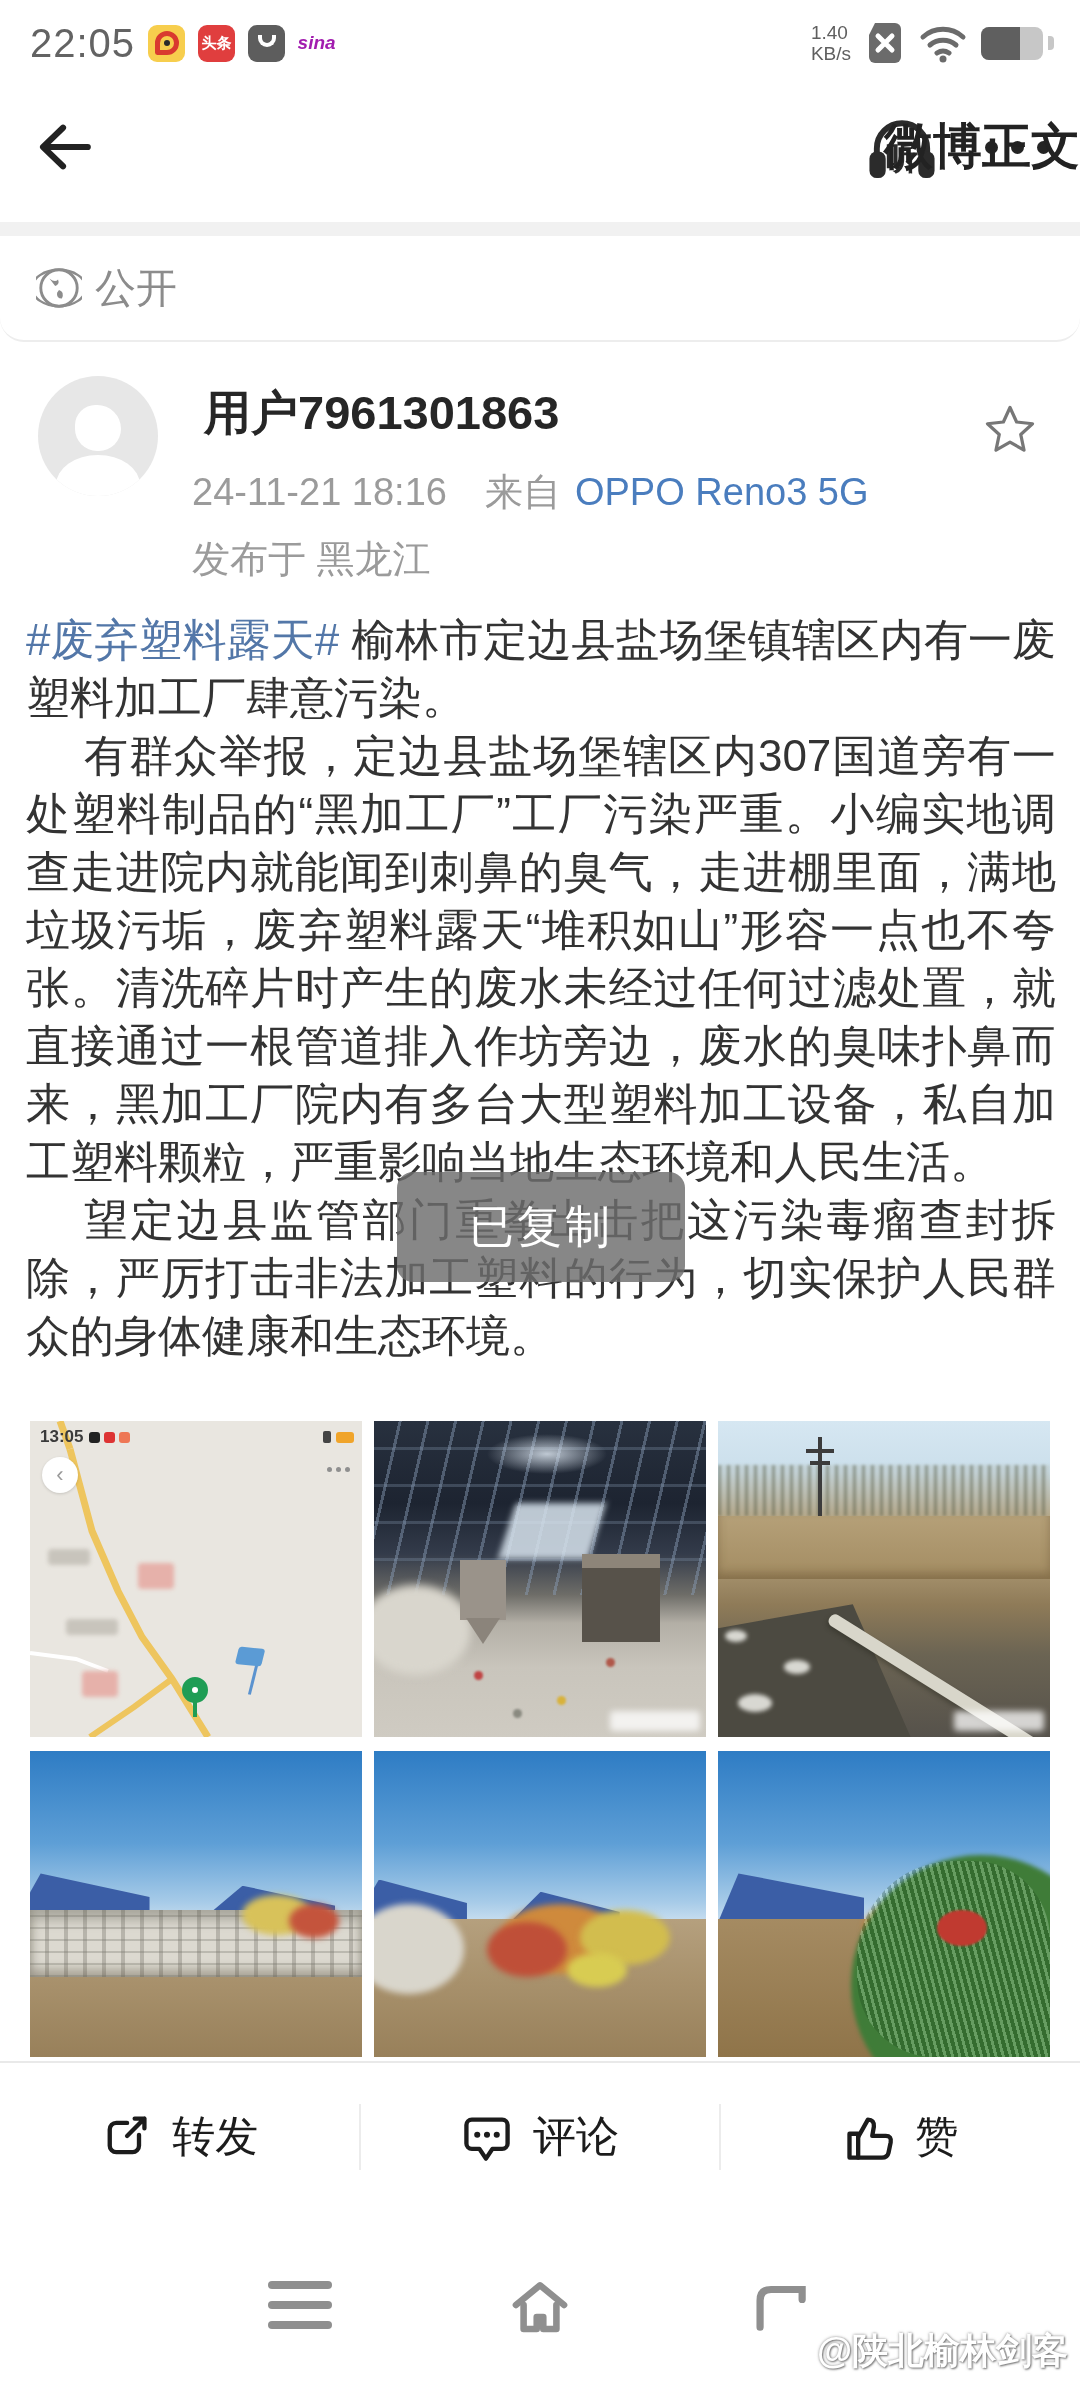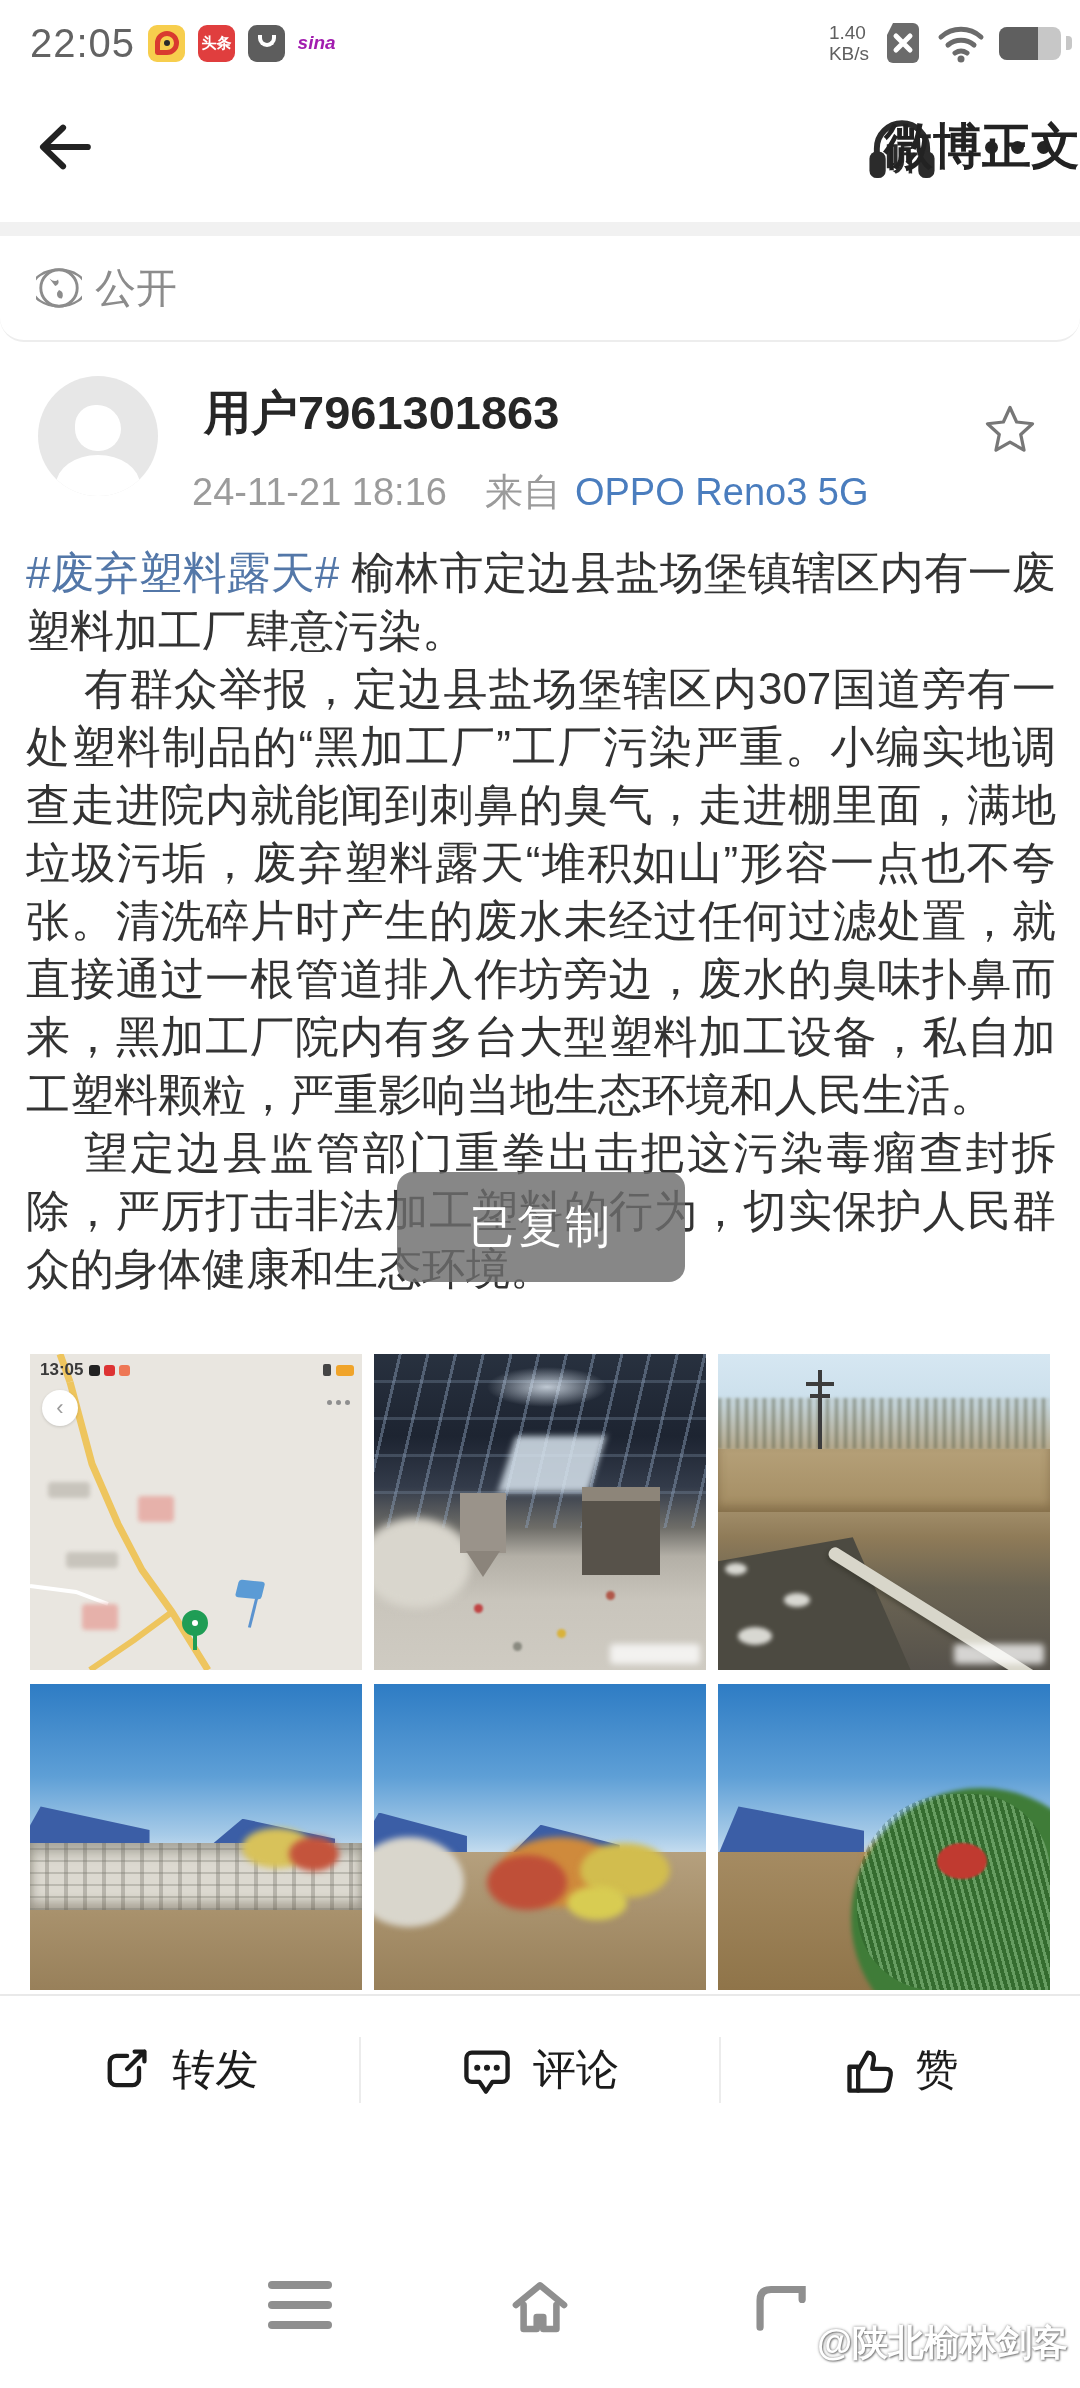--- a/index.html
+++ b/index.html
@@ -5,21 +5,21 @@
   * { margin:0; padding:0; box-sizing:border-box; }
   html,body { width:1080px; }
   body {
     height:2388px; background:#ffffff; position:relative; overflow:hidden;
     display:flex; flex-direction:column;
     font-family:"Liberation Sans", sans-serif; color:#333;
   }
   svg { display:block; }
 
   
-  .status-bar { height:72px; padding:14px 8px 0 30px; display:flex; align-items:center; justify-content:space-between; }
+  .status-bar { height:72px; padding:14px 26px 0 30px; display:flex; align-items:center; justify-content:space-between; }
   .sb-left { display:flex; align-items:center; gap:13px; }
   .sb-time { font-size:40px; color:#636363; letter-spacing:1px; }
   .appicon { width:37px; height:37px; border-radius:9px; display:flex; align-items:center; justify-content:center; overflow:hidden; }
   .ai-weibo { background:#f7ce4d; }
   .ai-weibo .eye { width:24px; height:24px; border:5px solid #d93a2f; border-radius:50% 50% 50% 10%; position:relative; }
   .ai-weibo .eye::after { content:""; position:absolute; left:4px; top:4px; width:6px; height:6px; background:#2b2b2b; border-radius:50%; }
   .ai-toutiao { background:#e03e3e; color:#fff; font-size:15px; font-weight:bold; letter-spacing:0; }
   .ai-dark { background:#5d5d5d; }
   .ai-dark .u { width:18px; height:12px; border:4px solid #fff; border-top:none; border-radius:0 0 12px 12px; margin-top:-4px; }
   .ai-sina { background:transparent; color:#a21caf; font-size:19px; font-style:italic; font-weight:bold; }
@@ -136,21 +136,21 @@
   .action-cell { flex:1; display:flex; align-items:center; justify-content:center; gap:20px; font-size:43px; color:#1c1c1c; }
   .action-sep { width:2px; height:66px; background:#ececec; }
 
   
   .nav-bar { margin-top:auto; height:150px; display:flex; align-items:center; justify-content:center; gap:170px; padding-bottom:16px; }
   .nav-btn { width:70px; display:flex; justify-content:center; }
   .burger { display:flex; flex-direction:column; gap:12px; }
   .burger i { width:64px; height:8px; border-radius:4px; background:#8f8f8f; }
 
   
-  .watermark { position:absolute; right:12px; bottom:20px; display:flex; align-items:center; gap:20px;
+  .watermark { position:absolute; right:12px; bottom:12px; display:flex; align-items:center; gap:20px;
                color:#ffffff; font-size:36px; font-weight:bold; z-index:40;
                text-shadow:0 0 3px rgba(120,120,120,.8), 1px 1px 2px rgba(110,110,110,.9); }
 </style>
 </head>
 <body>
 
 <div class="status-bar">
   <div class="sb-left">
     <span class="sb-time">22:05</span>
     <span class="appicon ai-weibo">
@@ -219,20 +219,21 @@
       <span class="bust"></span>
   </div>
   <div class="user-info">
     <div class="username">用户7961301863</div>
     <div class="meta-line">
       <span>24-11-21 18:16</span>
       <span class="gap"></span>
       <span>来自</span>
       <span class="src-link">OPPO Reno3 5G</span>
     </div>
+    <div class="loc-line">发布于 黑龙江</div>
   </div>
   <svg class="star-btn" width="60" height="60" viewBox="0 0 48 48">
     <path d="M24 6 l5.3 11.6 12.7 1.4 -9.4 8.6 2.6 12.5 -11.2 -6.4 -11.2 6.4 2.6 -12.5 -9.4 -8.6 12.7 -1.4 z" fill="none" stroke="#777" stroke-width="2.6" stroke-linejoin="round"></path>
   </svg>
 </div>
 
 <div class="post-text">
   <p><span class="hashtag">#废弃塑料露天#</span><span>榆林市定边县盐场堡镇辖区内有一废塑料加工厂肆意污染。</span></p>
   <p class="indent">有群众举报，定边县盐场堡辖区内307国道旁有一处塑料制品的“黑加工厂”工厂污染严重。小编实地调查走进院内就能闻到刺鼻的臭气，走进棚里面，满地垃圾污垢，废弃塑料露天“堆积如山”形容一点也不夸张。清洗碎片时产生的废水未经过任何过滤处置，就直接通过一根管道排入作坊旁边，废水的臭味扑鼻而来，黑加工厂院内有多台大型塑料加工设备，私自加工塑料颗粒，严重影响当地生态环境和人民生活。</p>
   <p class="indent">望定边县监管部门重拳出击把这污染毒瘤查封拆除，严厉打击非法加工塑料的行为，切实保护人民群众的身体健康和生态环境。</p>

